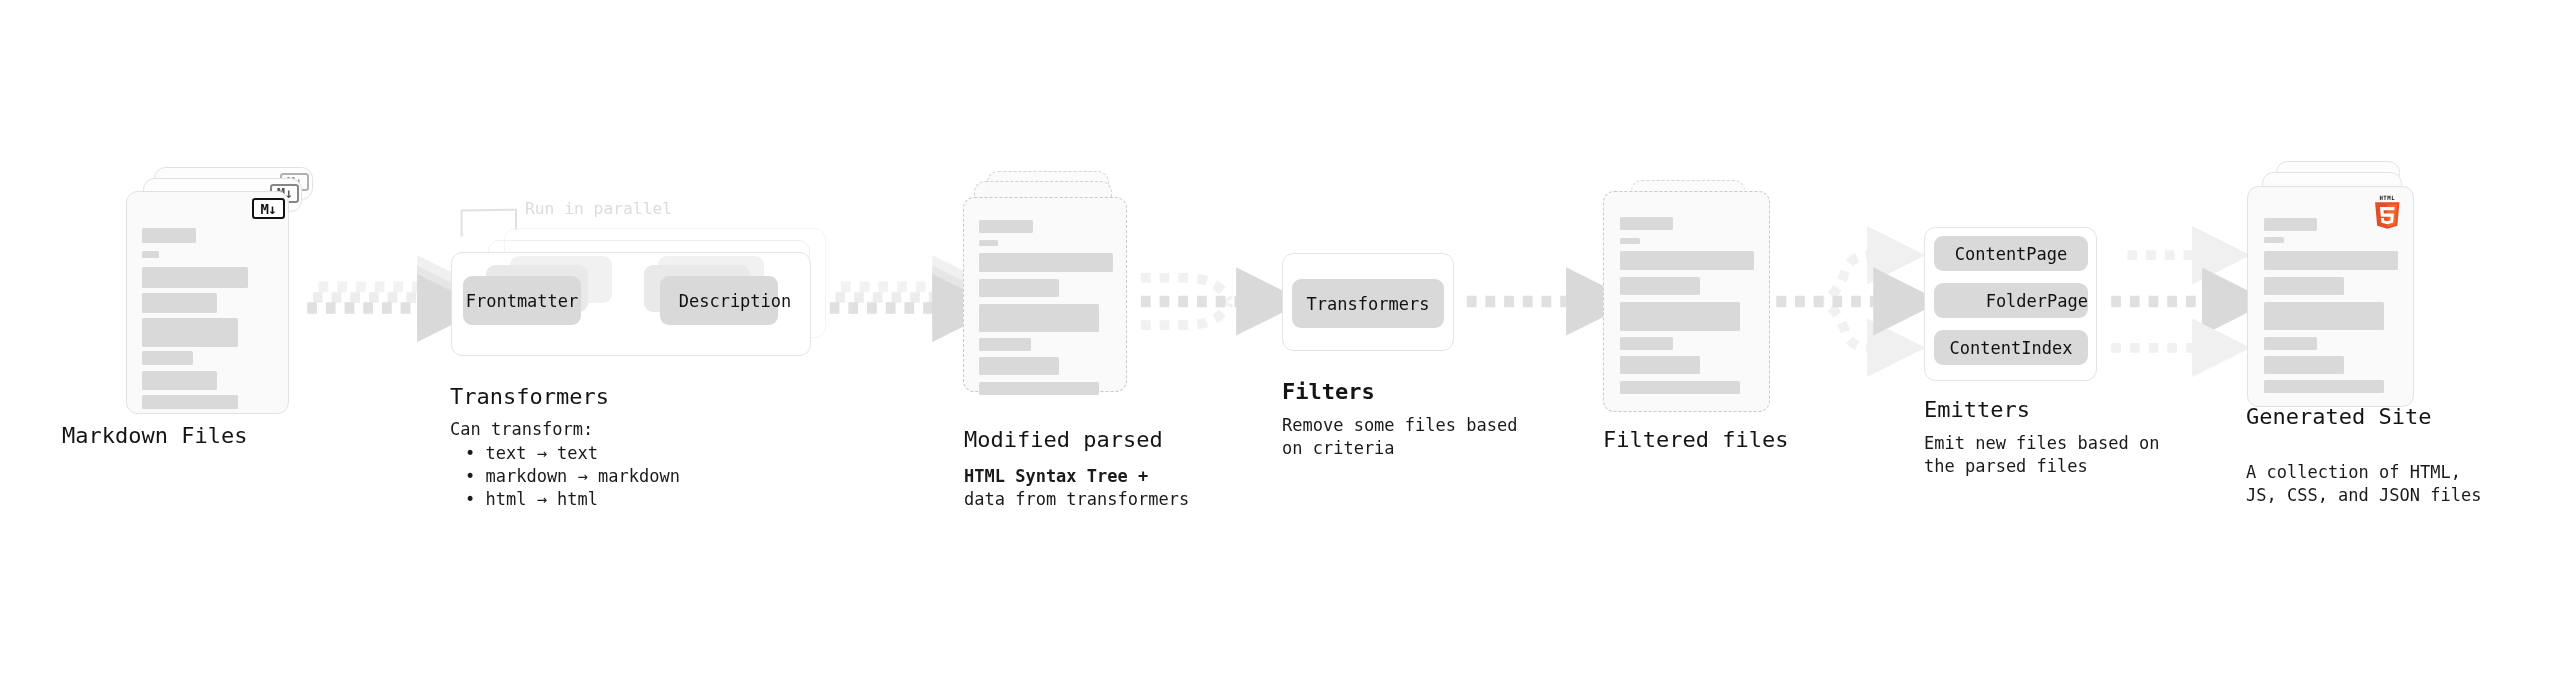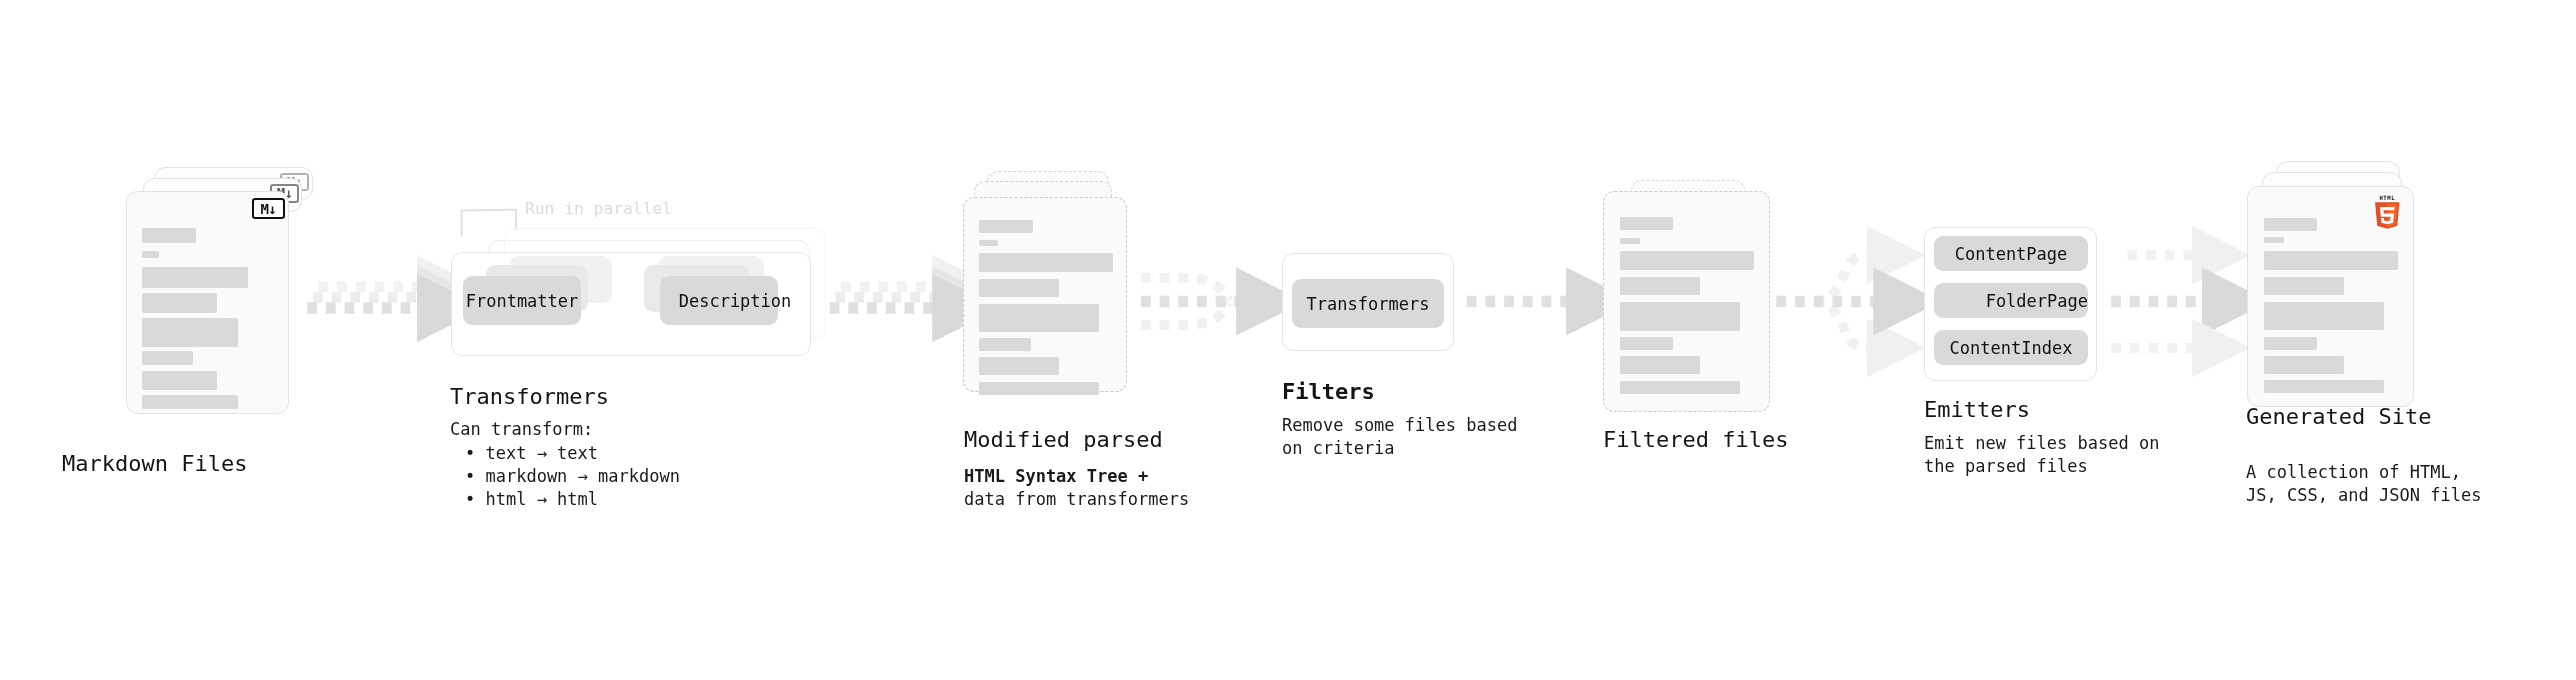--- a/index.html
+++ b/index.html
@@ -233,21 +233,21 @@
         <div class="dl" style="left:15.4px; top:101px; width:75px;  height:19.5px;"></div>
         <div class="dl" style="left:15.4px; top:126px; width:96px; height:28.4px;"></div>
         <div class="dl" style="left:15.4px; top:159px; width:51px;  height:14px;"></div>
         <div class="dl" style="left:15.4px; top:179px; width:75px;  height:18.7px;"></div>
         <div class="dl" style="left:15.4px; top:203px; width:96px; height:14px;"></div>
       </div>
     </div>
     <div class="md-badge" style="left:126px; top:31px; width:32.5px; height:21px;">M↓</div>
   </div>
 
-  <div class="title" style="left:62px; top:451px;">Markdown Files</div>
+  <div class="title" style="left:62px; top:423px;">Markdown Files</div>
 
   <div class="note-parallel" style="left:525px; top:199px;">Run in parallel</div>
 
   <div class="group ghost2" style="left:504px; top:228px; width:322px; height:110px;"></div>
   <div class="group ghost" style="left:488px; top:240px; width:322px; height:110px;"></div>
   <div class="group" style="left:451px; top:252px; width:360px; height:104px;"></div>
 
   <div class="pill ghost2" style="left:510px; top:256px; width:102px; height:47px;"></div>
   <div class="pill ghost" style="left:486px; top:265px; width:102px; height:47px;"></div>
   <div class="pill ghost2" style="left:658px; top:256px; width:106px; height:47px;"></div>

